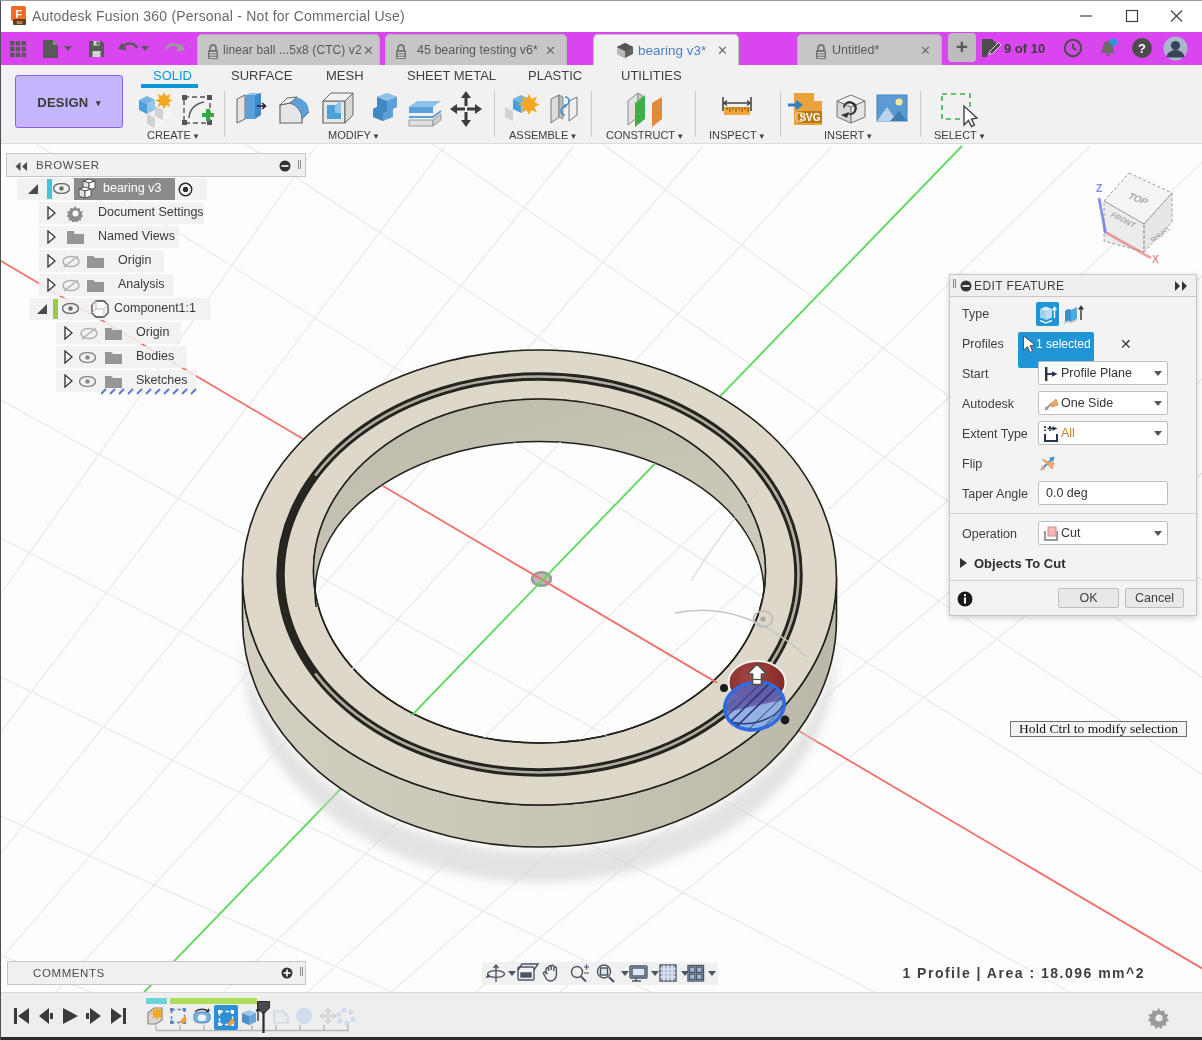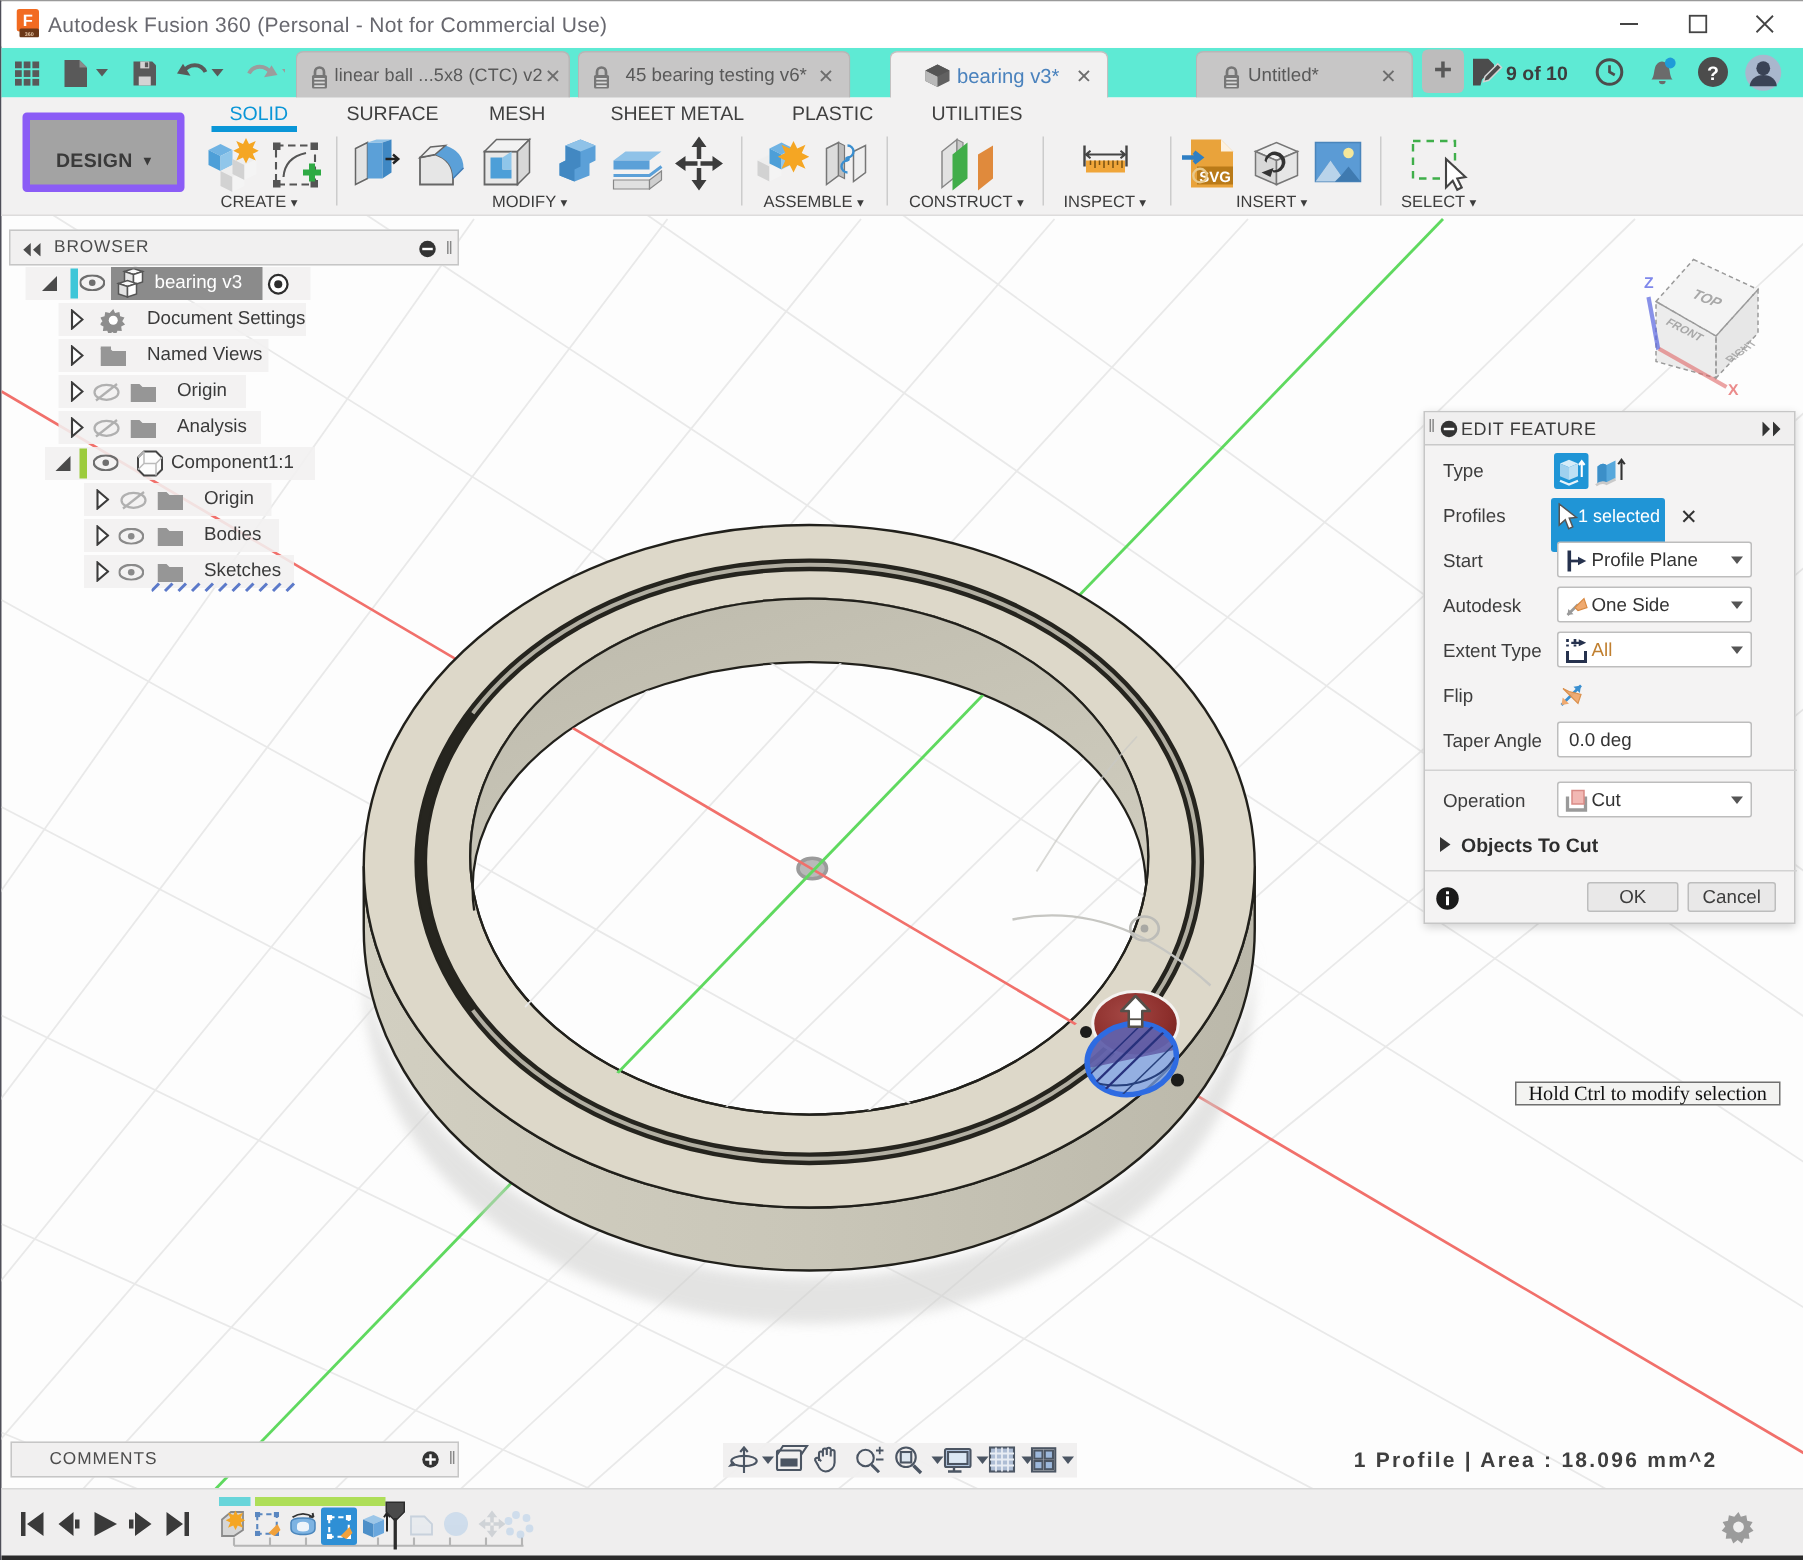--- a/index.html
+++ b/index.html
@@ -5,35 +5,35 @@
   * { margin:0; padding:0; box-sizing:border-box; }
   html,body { width:1202px; height:1040px; overflow:hidden; font-family:"Liberation Sans", sans-serif; }
   #app { position:relative; width:1202px; height:1040px; background:#fdfdfd; border-top:1px solid #9a9a9a; border-left:1px solid #4e4e58; }
   .abs { position:absolute; }
 
   
   #titlebar { position:absolute; left:0; top:0; width:1202px; height:30px; background:#fff; }
   #title-text { position:absolute; left:31px; top:7px; font-size:14px; color:#68686f; letter-spacing:0.2px;}
 
   
-  #tabbar { position:absolute; left:0; top:31px; width:1202px; height:33px; background:#5eead4;padding-left:44px; }
+  #tabbar { position:absolute; left:0; top:31px; width:1202px; height:33px; background:#d946ef;padding-left:44px; }
   .tab { position:absolute; top:2px; height:32px; background:#c7c6c6; border:1px solid #b7b6b6; border-bottom:none; border-radius:5px 5px 0 0; }
   .tab .lock { position:absolute; left:9px; top:9px; }
   .tab .txt { position:absolute; left:25px; top:8px; font-size:12.5px; color:#595959; white-space:nowrap; }
   .tab .x { position:absolute; top:8px; right:5px; font-size:13px; color:#6d6d6d; }
   #tab3 { background:#f2f1f1; border-color:#c2c1c1; }
 
   
   #ribbon { position:absolute; left:0; top:64px; width:1202px; height:79px; background:#f2f1f1; border-bottom:1px solid #dddcdc;}
   .rtab { position:absolute; top:3px; font-size:13px; color:#3f3f3f; }
   .rtab.active { color:#0a96d7; }
   #rib-underline { position:absolute; left:140px; top:19px; width:57px; height:4px; background:#0a96d7; }
   .glabel { position:absolute; top:64px; font-size:11px; color:#3c3c3c; white-space:nowrap; }
   .gsep { position:absolute; top:26px; height:46px; width:1px; background:#ccc; }
-  #design-btn { position:absolute; left:14px; top:10px; width:108px; height:53px; background:#a3a3a3; border:5px solid #8b5cf6; border-radius:3px; text-align:center; line-height:53px; font-size:13px; color:#3a3a3a; font-weight:bold; letter-spacing:0.2px;}
+  #design-btn { position:absolute; left:14px; top:10px; width:108px; height:53px; background:#c4b5fd; border:1px solid #8b5cf6; border-radius:3px; text-align:center; line-height:53px; font-size:13px; color:#3a3a3a; font-weight:bold; letter-spacing:0.2px;}
 
   
   #canvas-svg { position:absolute; left:0; top:143px; width:1202px; height:849px; }
 
   
   #browser { position:absolute; left:5px; top:152px; width:300px; }
   #browser-head { height:24px; background:#f1f0f0; border:1px solid #c6c6c6; position:relative; }
   #browser-head .bt { position:absolute; left:29px; top:5px; font-size:11.5px; color:#4c4c4c; letter-spacing:0.6px;}
   .trow { position:relative; height:24px; font-size:12.5px; color:#3a3a3a; }
   .trowbg { position:absolute; top:1px; height:22px; background:rgba(241,240,240,0.88); }
@@ -706,21 +706,21 @@
     </div>
     <div class="abs" style="left:113px;top:28px;width:24px;height:24px">
       <svg width="24" height="24" viewBox="0 0 24 24">
         <path d="M2 8 Q5 5 8 7 L14 4 L14 16 L8 19 Q5 17 2 20 Z" fill="#57a8dc"></path>
         <path d="M2 8 Q5 5 8 7 L8 19 Q5 17 2 20 Z" fill="#3c8fc8"></path>
         <path d="M1 20.5 Q5 17.5 8 19.5 L14 16.5" fill="none" stroke="#c9c9c9" stroke-width="1.8"></path>
         <path d="M18 17 V4 M15.8 6.5 L18 3.5 L20.2 6.5" stroke="#333" stroke-width="1.4" fill="none"></path>
       </svg>
     </div>
     <div class="drow-label" style="top:62px">Profiles</div>
-    <div class="abs" style="left:84px;top:57px;width:76px;height:36px;background:#2095d6;border-radius:2px">
+    <div class="abs" style="left:68px;top:57px;width:76px;height:36px;background:#2095d6;border-radius:2px">
       <svg class="abs" style="left:4px;top:3px" width="14" height="19" viewBox="0 0 14 19">
           <path d="M1.5 1 L1.5 15 L5.5 11.5 L7.8 17.5 L10.5 16.3 L8.2 10.5 L13 10 Z" fill="#fff" stroke="#555" stroke-width="1"></path>
         </svg>
       <div class="abs" style="left:18px;top:5px;font-size:12px;color:#fff;white-space:nowrap">1 selected</div>
     </div>
     <div class="abs" style="left:170px;top:61px;font-size:14px;color:#333">✕</div>
     <div class="drow-label" style="top:92px">Start</div>
     <div class="dd" style="top:86px">
       <svg class="abs" style="left:5px;top:4px" width="16" height="16" viewBox="0 0 16 16">
           <path d="M2.2 1 V15" stroke="#26324e" stroke-width="2.4" fill="none"></path>

